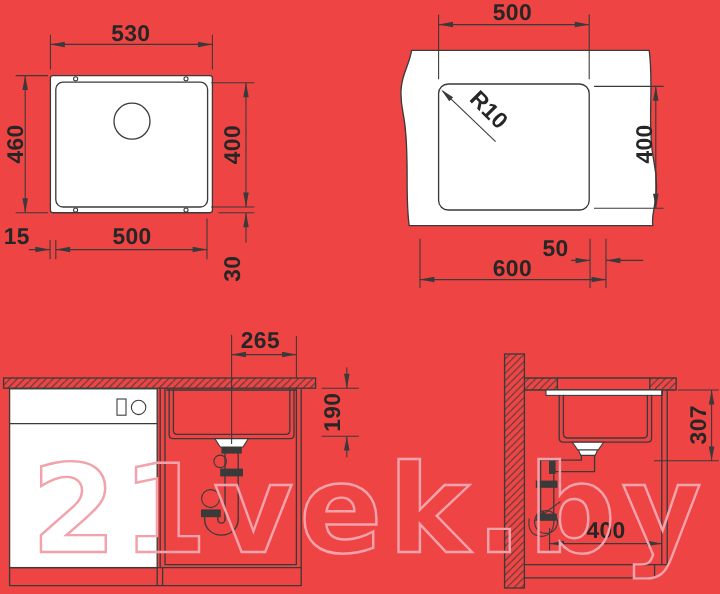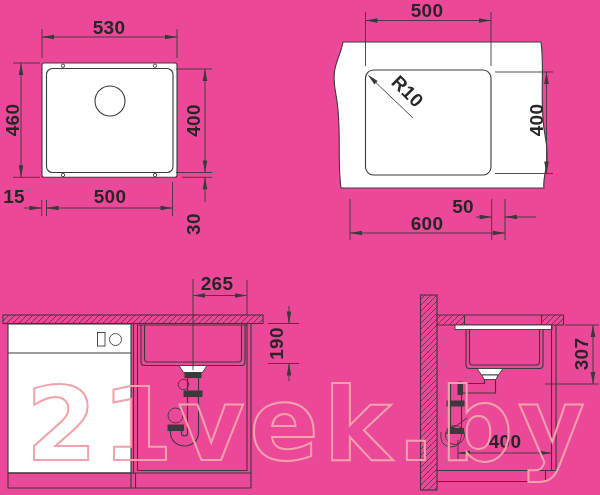--- a/index.html
+++ b/index.html
@@ -1,16 +1,16 @@
 <!DOCTYPE html>
 <html><head>
 <meta charset="utf-8">
 <style>
   html,body{margin:0;padding:0;background:#fff;}
-  .canvas{position:relative;width:600px;height:495px;background:#ec4899;overflow:hidden;
+  .canvas{position:relative;width:600px;height:495px;background:#ef4444;overflow:hidden;
           font-family:"Liberation Sans",sans-serif;}
   svg{display:block}
   .ln{stroke:#3a3a3a;stroke-width:1.1;fill:none;stroke-linecap:round;}
   .lnthin{stroke:#3a3a3a;stroke-width:0.9;fill:none;}
   .dim{stroke:#3a3a3a;stroke-width:0.9;fill:none;}
   .arrow{fill:#3a3a3a;stroke:none;}
   .nut{fill:#3a3a3a;stroke:none;}
   .dim-text{font:bold 19px "Liberation Sans",sans-serif;fill:#262626;letter-spacing:0.3px;}
   .wm-text{font:bold 102px "DejaVu Sans",sans-serif;fill:none;stroke-width:2px;letter-spacing:5px;}
   .white{fill:#ffffff;}

